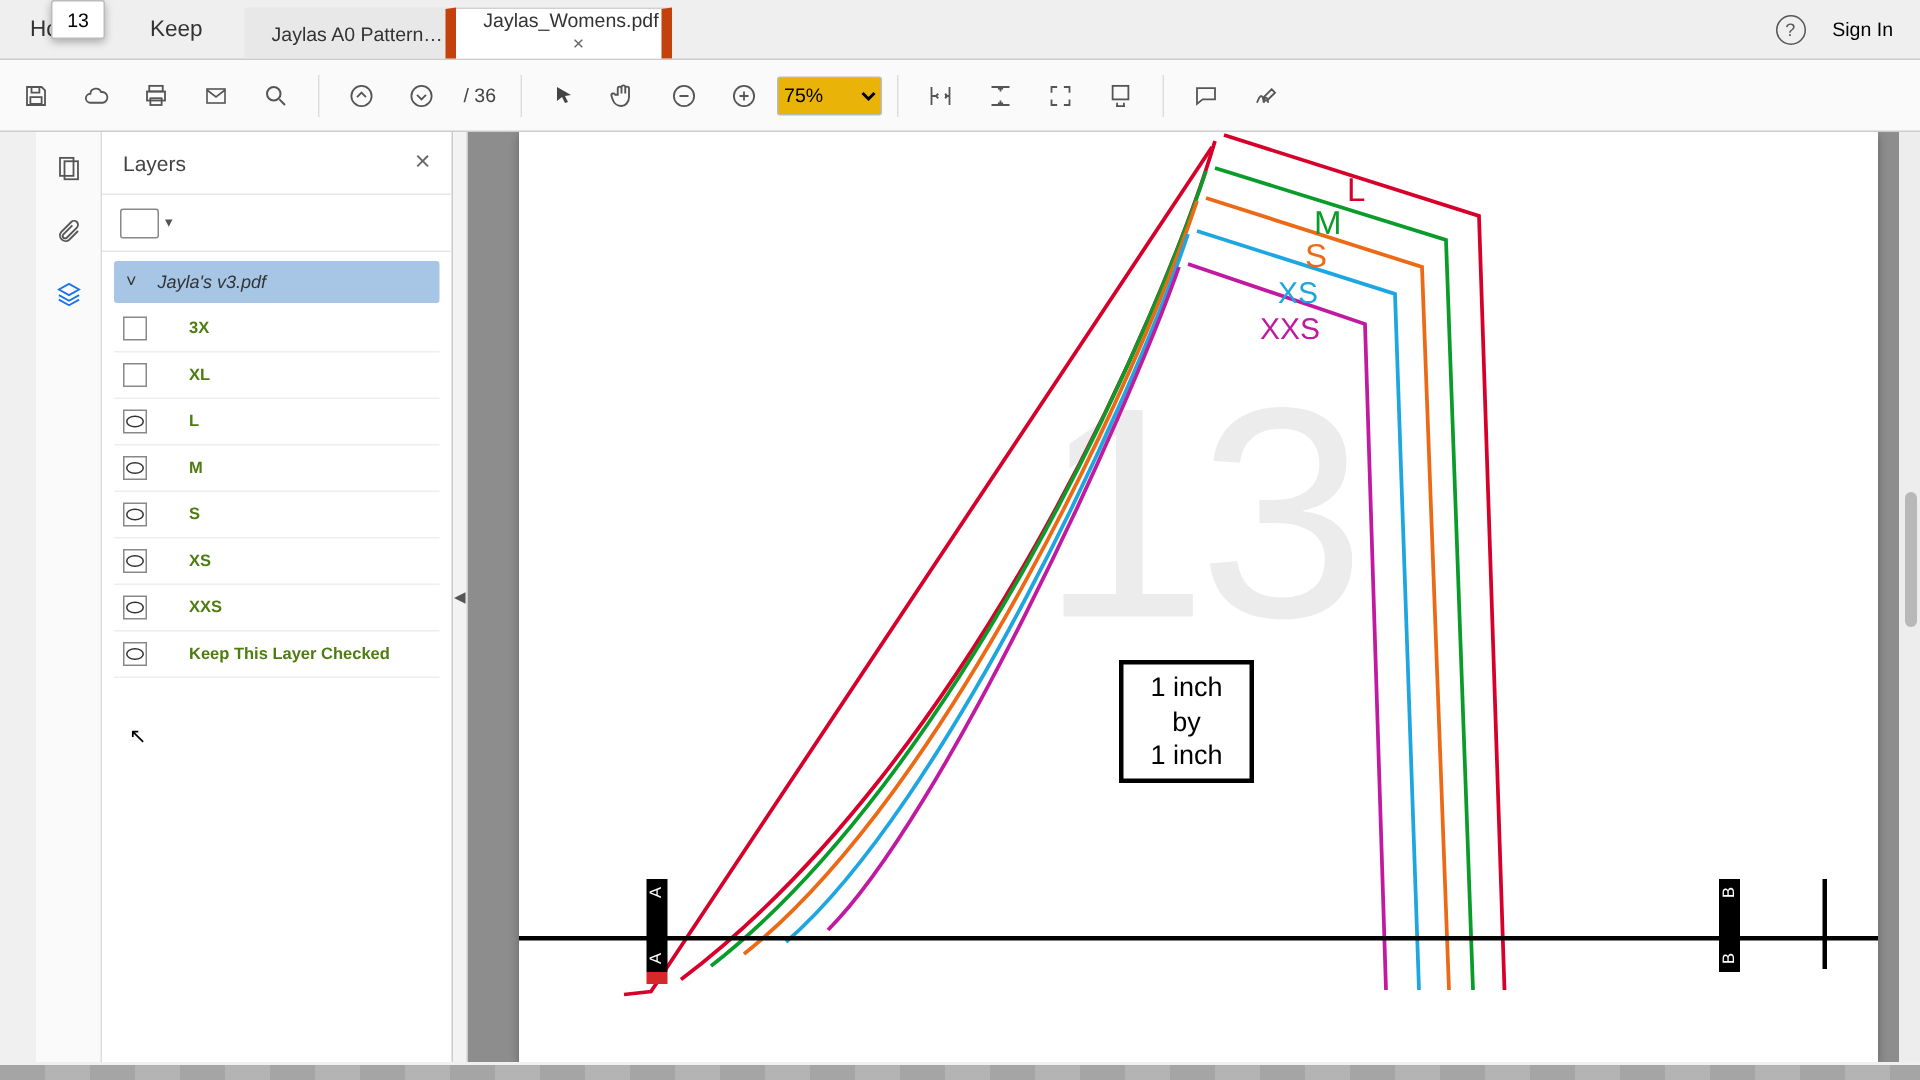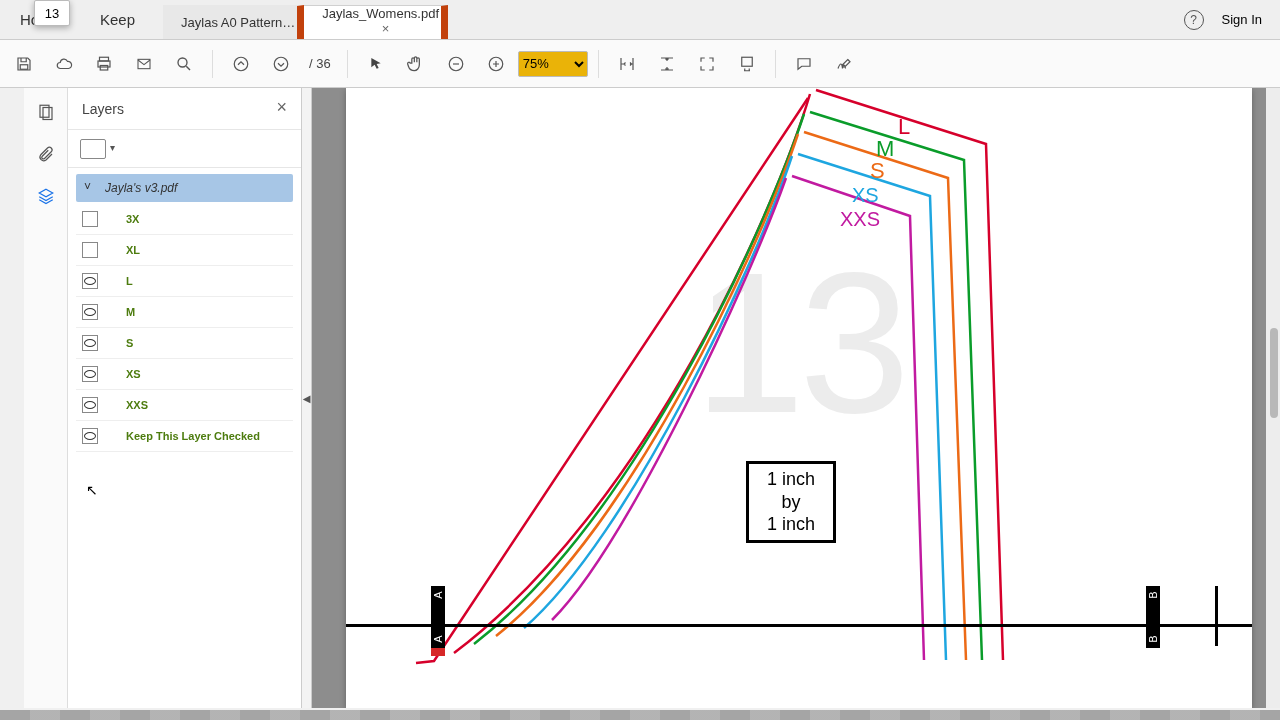--- a/index.html
+++ b/index.html
@@ -54,21 +54,21 @@
 .collapser { width:10px; background:#f3f3f3; border-right:1px solid #ccc; display:flex; align-items:center; justify-content:center; }
 .collapser span { font-size:10px; color:#555; }
 
 
 .docwrap { flex:1; position:relative; background:#8d8d8d; overflow:hidden; }
 .scroll-right { position:absolute; right:0; top:0; bottom:0; width:14px; background:#ededed; }
 .scroll-right .thumb { position:absolute; right:2px; top:240px; width:8px; height:90px; background:#b8b8b8; border-radius:4px; }
 .page { position:absolute; left:34px; top:0; width:906px; height:620px; background:#fff; box-shadow:0 2px 6px rgba(0,0,0,0.3); }
 .page .bignum { position:absolute; left:0; right:0; top:140px; text-align:center; font-size:200px; font-weight:500; color:#ececec; letter-spacing:-6px; }
 .page svg.pattern { position:absolute; left:0; top:0; width:100%; height:100%; }
-.page .inchbox { position:absolute; left:400px; top:373px; width:90px; height:82px; border:3px solid #000; text-align:center; font-family: "Comic Sans MS", cursive, sans-serif; font-size:18px; line-height:1.25; padding-top:4px; }
+.page .inchbox { position:absolute; left:400px; top:352px; width:90px; height:82px; border:3px solid #000; text-align:center; font-family: "Comic Sans MS", cursive, sans-serif; font-size:18px; line-height:1.25; padding-top:4px; }
 .page .markerA { position:absolute; left:85px; top:498px; width:14px; height:62px; background:#000; color:#fff; font-size:11px; display:flex; flex-direction:column; align-items:center; justify-content:space-between; padding:3px 0;}
 .page .markerA.red-tip:after{ content:""; position:absolute; left:0; bottom:-8px; width:14px; height:8px; background:#d62828;}
 .page .markerB { position:absolute; right:92px; top:498px; width:14px; height:62px; background:#000; color:#fff; font-size:11px; display:flex; flex-direction:column; align-items:center; justify-content:space-between; padding:3px 0;}
 .page .hline { position:absolute; left:0; right:0; top:536px; height:3px; background:#000;}
 .page .tickR { position:absolute; right:34px; top:498px; width:3px; height:60px; background:#000;}
 
 
 .cursor { position:absolute; left:62px; top:394px; font-size:14px; color:#000; pointer-events:none; }
 
 

